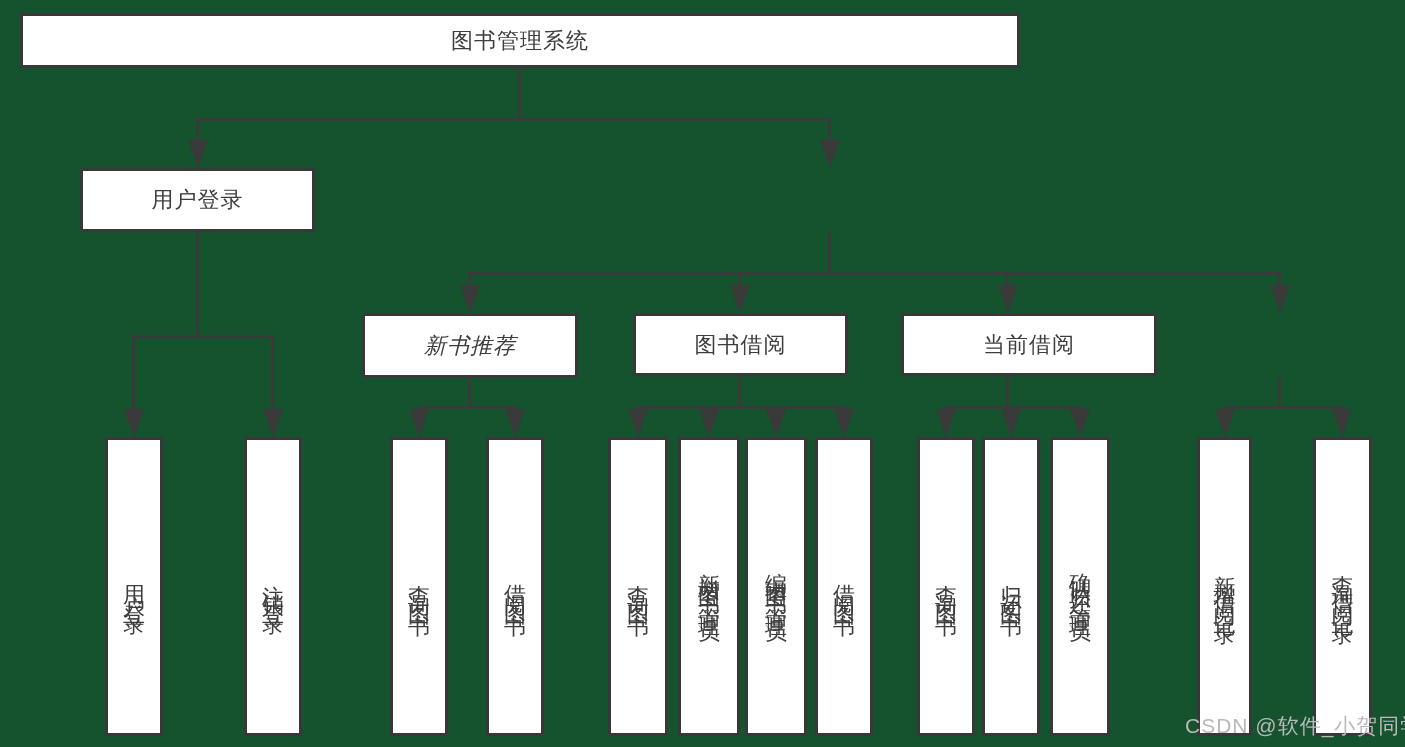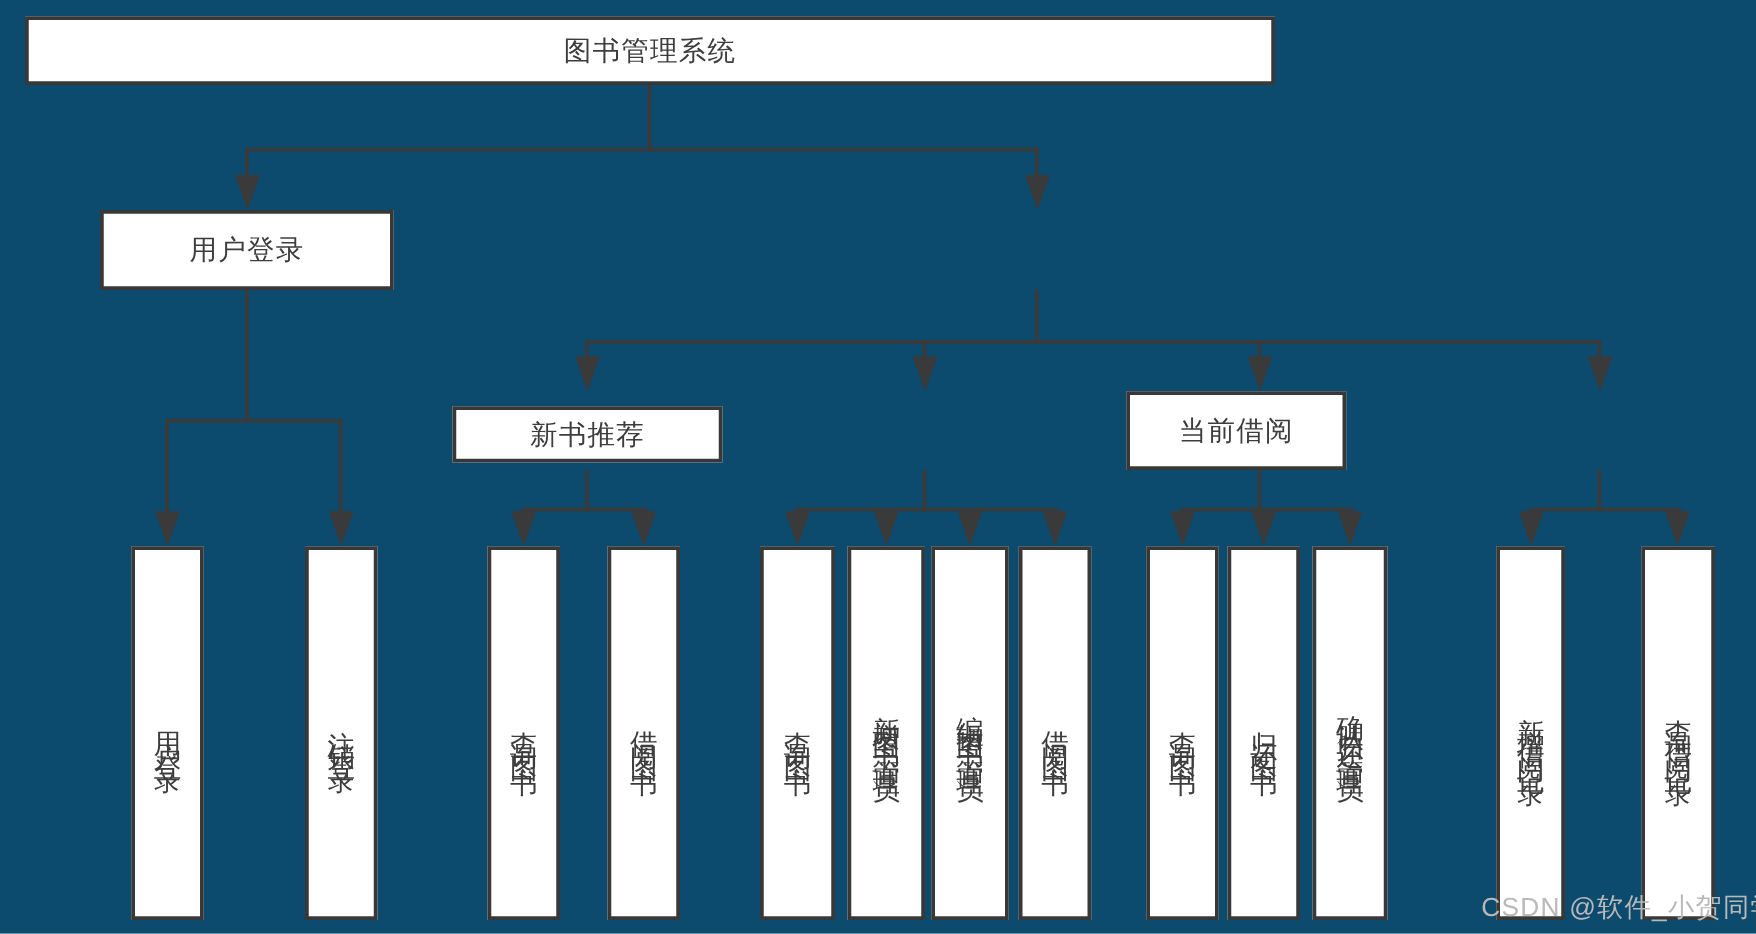--- a/index.html
+++ b/index.html
@@ -1,19 +1,19 @@
 <!DOCTYPE html>
 <html><head>
 <meta charset="utf-8">
 <style>
   html,body{margin:0;padding:0;background:#ffffff;}
   #canvas{
     position:relative;
     width:1405px;height:747px;
-    background:#0c4a6e;
+    background:#14532d;
     font-family:"Liberation Sans","DejaVu Sans",sans-serif;
     overflow:hidden;
   }
   .hbox{
     position:absolute;
     box-sizing:border-box;
     border:3px solid #383838;
     background:#ffffff;
     display:flex;align-items:center;justify-content:center;
     color:#3d3d3d;
@@ -62,24 +62,27 @@
 <div id="canvas">
 
   <div class="hbox" style="left:20px;top:13px;width:1000px;height:55px;">
     <span>图书管理系统</span>
   </div>
 
   <div class="hbox" style="left:80px;top:168px;width:235px;height:64px;">
     <span>用户登录</span>
   </div>
 
-  <div class="hbox" style="left:362px;top:325px;width:216px;height:45px;">
+  <div class="hbox" style="left:362px;top:313px;width:216px;height:65px;font-style:italic;">
     <span>新书推荐</span>
   </div>
-  <div class="hbox" style="left:901px;top:313px;width:176px;height:63px;">
+  <div class="hbox" style="left:633px;top:313px;width:215px;height:63px;">
+    <span>图书借阅</span>
+  </div>
+  <div class="hbox" style="left:901px;top:313px;width:256px;height:63px;">
     <span>当前借阅</span>
   </div>
 
   <div class="vbox" style="left:105px;width:58px;">
     <span class="vtext">用户登录</span>
   </div>
   <div class="vbox" style="left:244px;width:58px;">
     <span class="vtext">注销登录</span>
   </div>
 

